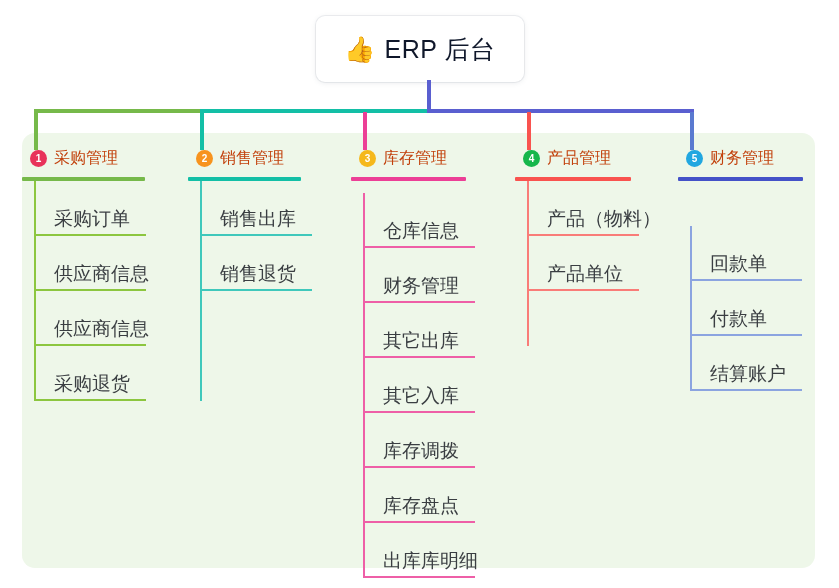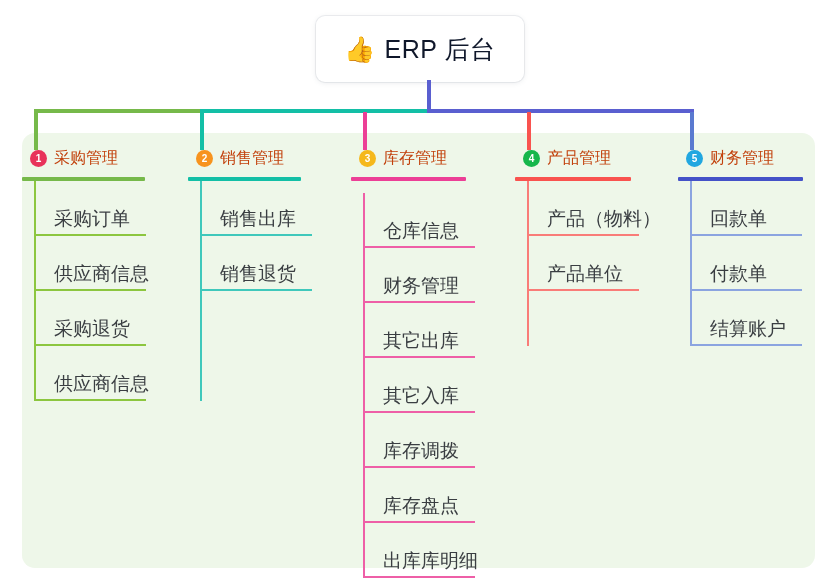--- a/index.html
+++ b/index.html
@@ -119,25 +119,25 @@
           <div class="spine" style="top: 0px; height: 220px; background: rgb(140, 198, 63);"></div>
           <div class="leaf">
             <span class="leaf-text">采购订单</span>
             <div class="leaf-rule" style="background: rgb(140, 198, 63);"></div>
           </div>
           <div class="leaf">
             <span class="leaf-text">供应商信息</span>
             <div class="leaf-rule" style="background: rgb(140, 198, 63);"></div>
           </div>
           <div class="leaf">
+            <span class="leaf-text">供应商信息</span>
+            <div class="leaf-rule" style="background: rgb(140, 198, 63);"></div>
+          </div>
+          <div class="leaf">
             <span class="leaf-text">采购退货</span>
-            <div class="leaf-rule" style="background: rgb(140, 198, 63);"></div>
-          </div>
-          <div class="leaf">
-            <span class="leaf-text">供应商信息</span>
             <div class="leaf-rule" style="background: rgb(140, 198, 63);"></div>
           </div>
         </div>
       </div>
       <div class="col" style="left: 188px;">
         <div class="col-head">
           <span class="badge" style="background: rgb(247, 147, 30);">2</span>
           <span class="col-title">销售管理</span>
         </div>
         <div class="head-rule" style="background: rgb(19, 191, 166); width: 113px;"></div>
@@ -208,21 +208,21 @@
             <div class="leaf-rule" style="background: rgb(249, 124, 120);"></div>
           </div>
         </div>
       </div>
       <div class="col" style="left: 678px;">
         <div class="col-head">
           <span class="badge" style="background: rgb(33, 167, 224);">5</span>
           <span class="col-title">财务管理</span>
         </div>
         <div class="head-rule" style="background: rgb(68, 82, 200); width: 125px;"></div>
-        <div style="position: relative;">
+        <div style="position: relative; margin-top: 45px;">
           <div class="spine" style="top: 0px; height: 165px; background: rgb(139, 164, 224);"></div>
           <div class="leaf">
             <span class="leaf-text">回款单</span>
             <div class="leaf-rule" style="background: rgb(139, 164, 224);"></div>
           </div>
           <div class="leaf">
             <span class="leaf-text">付款单</span>
             <div class="leaf-rule" style="background: rgb(139, 164, 224);"></div>
           </div>
           <div class="leaf">

